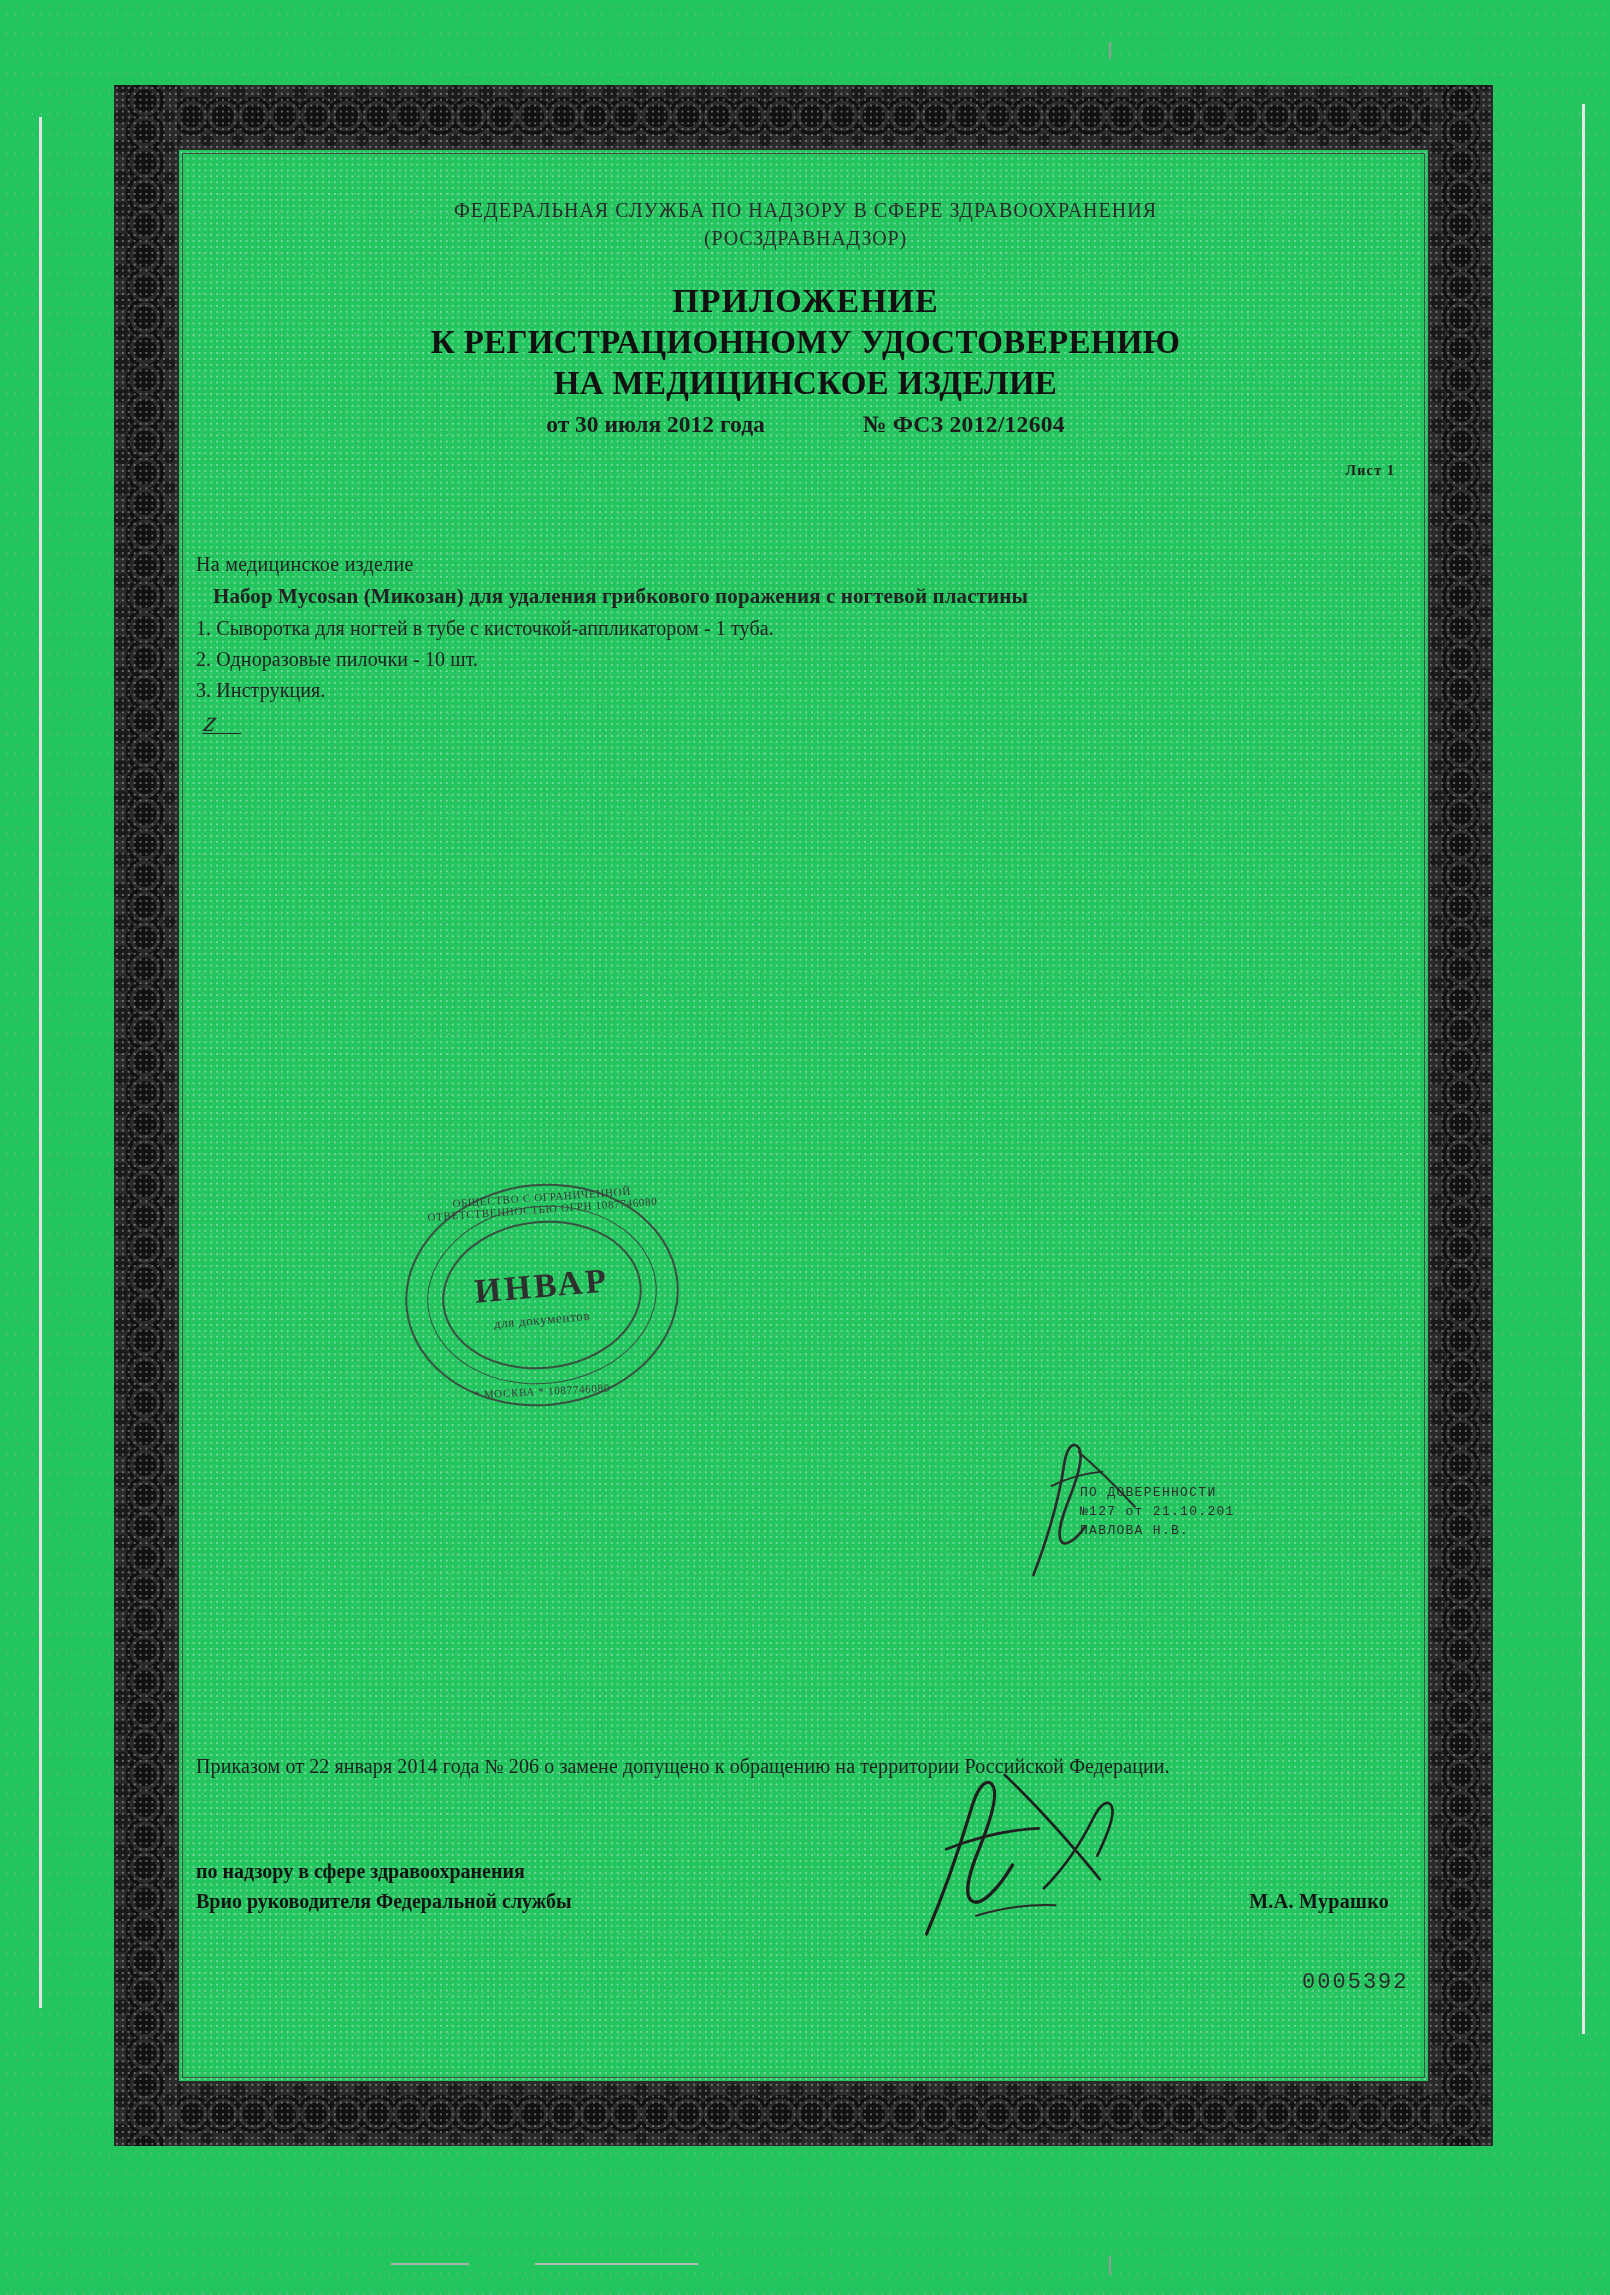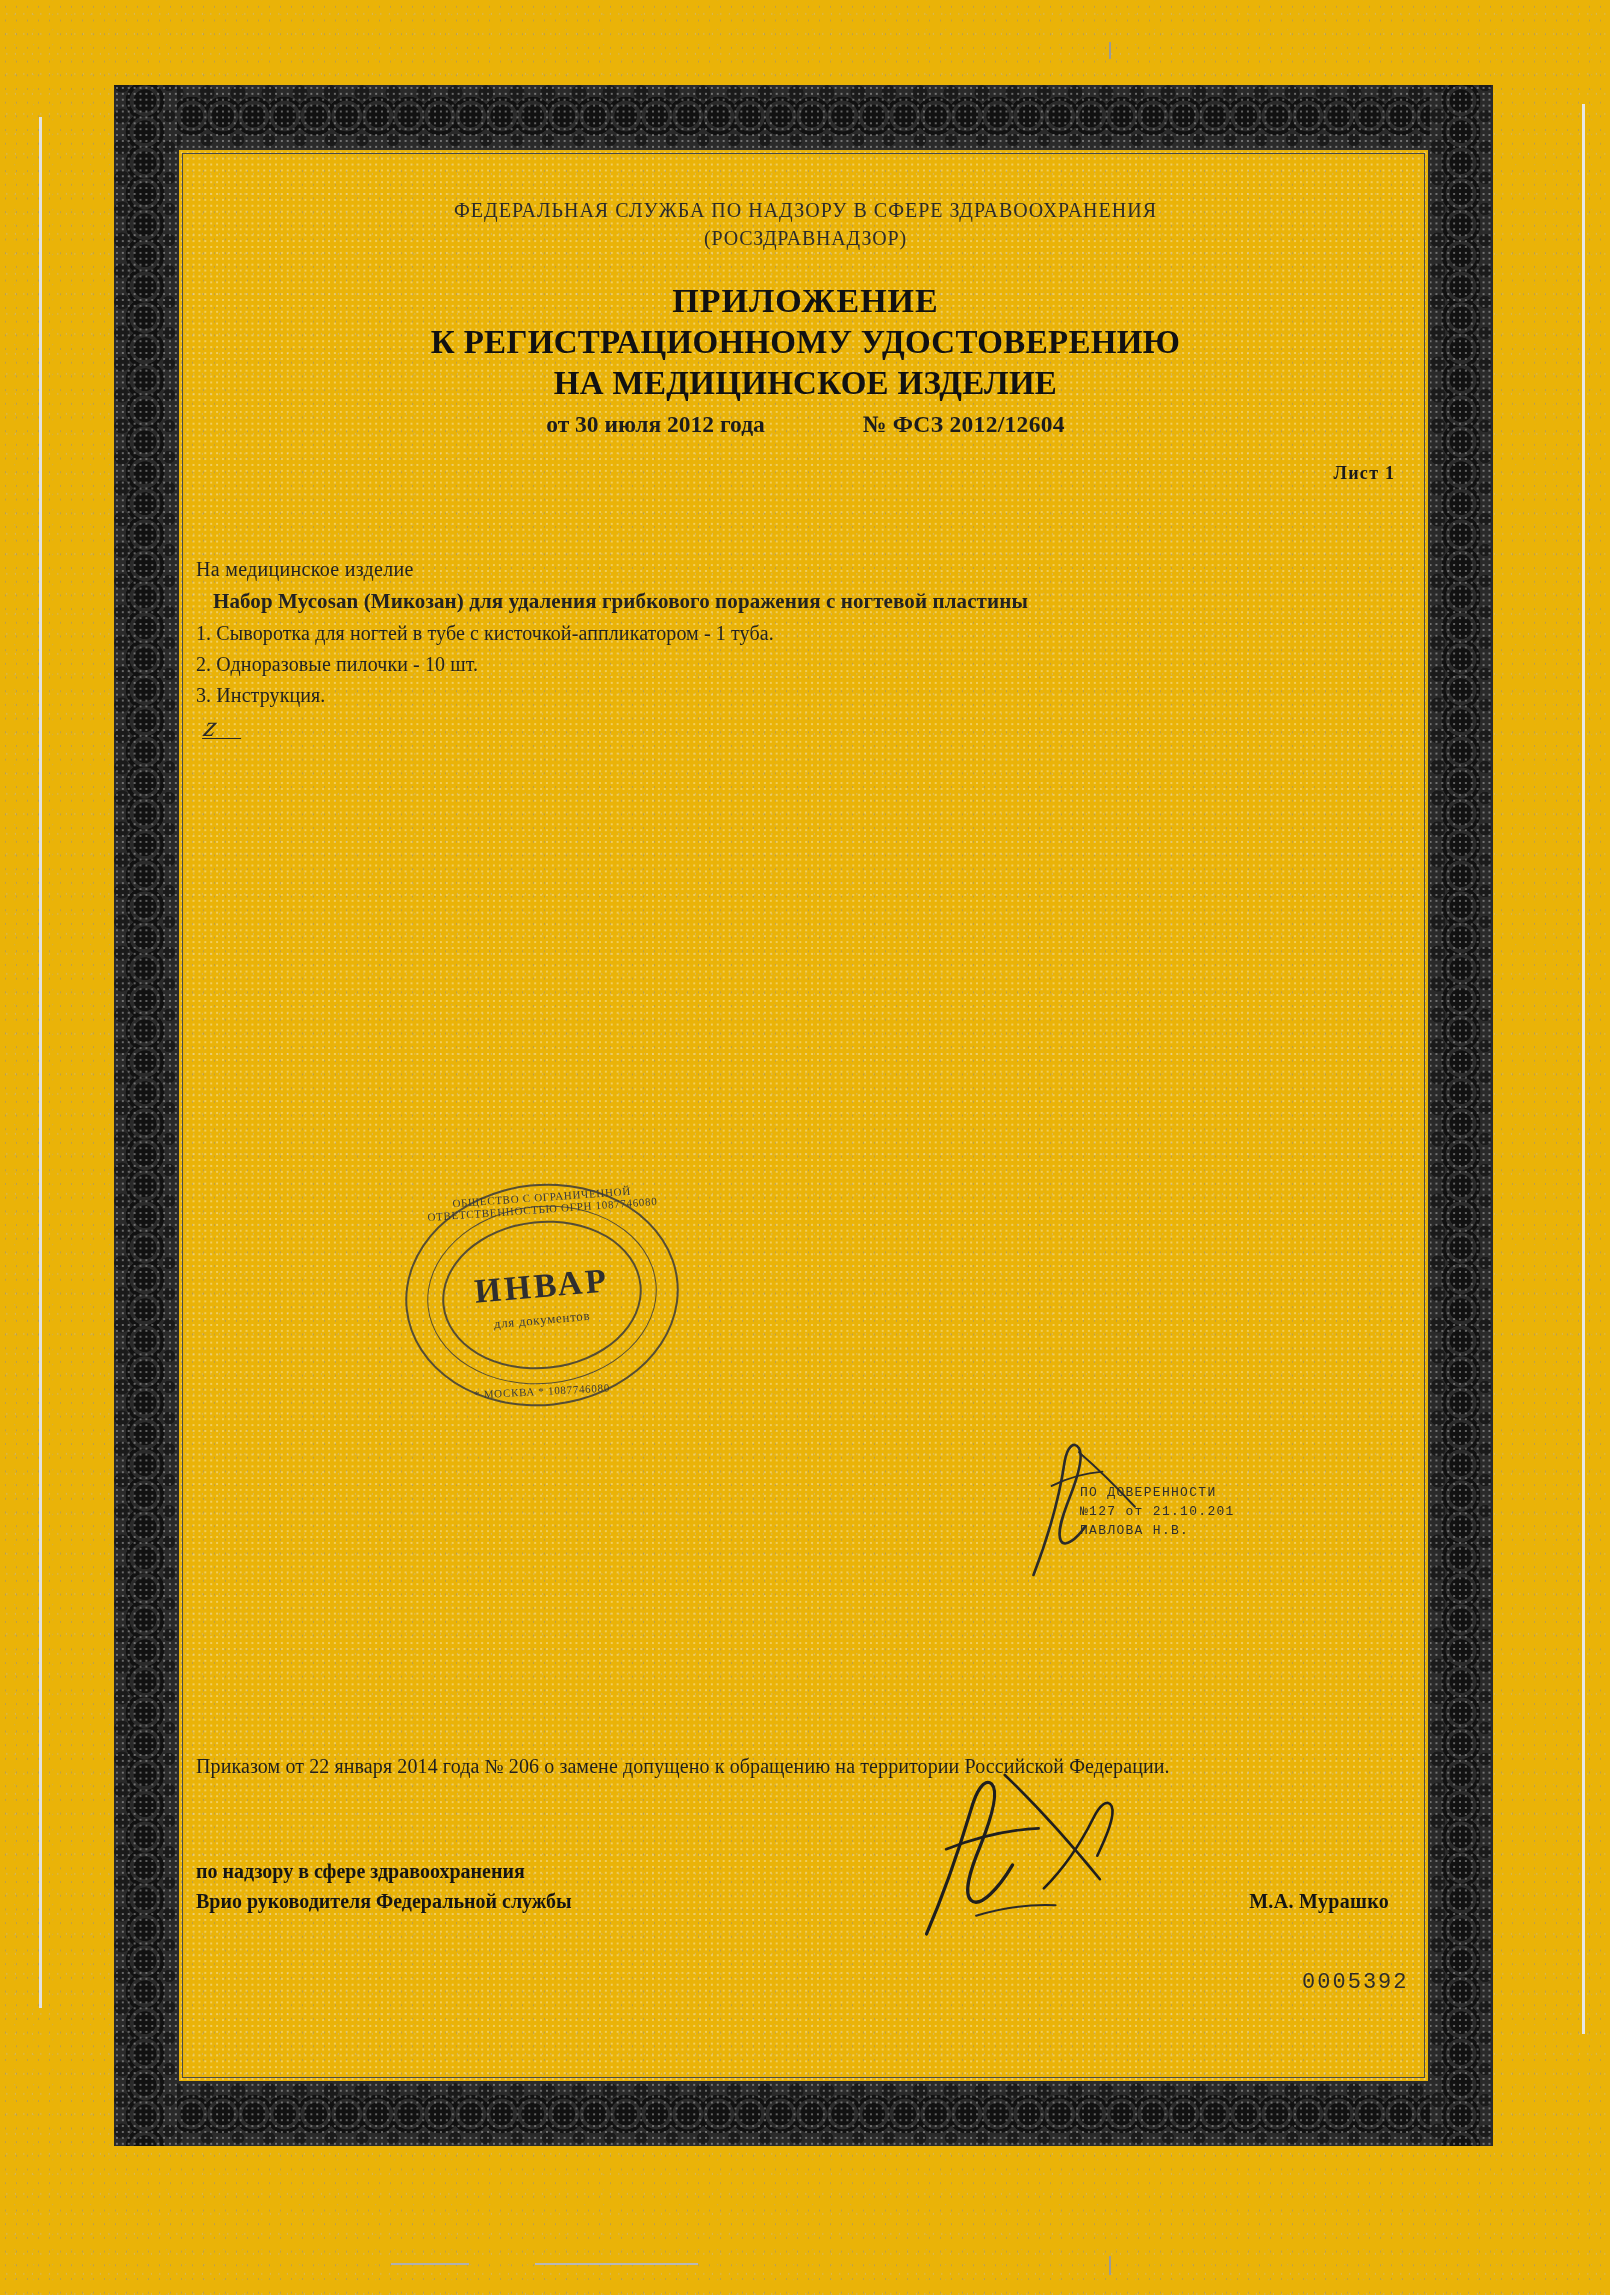--- a/index.html
+++ b/index.html
@@ -15,21 +15,21 @@
     position: relative;
     overflow: hidden;
   }
 
   
   .scan {
     position: absolute;
     left: 0; top: 0;
     width: 1611px;
     height: 2295px;
-    background: #eab308;
+    background: #22c55e;
   }
 
   
   .speckle {
     position: absolute;
     inset: 0;
     pointer-events: none;
     opacity: .5;
     background-image:
       radial-gradient(#8d8d8d 0.4px, transparent 0.5px),
@@ -152,21 +152,21 @@
     font-size: 23.5px;
     font-weight: bold;
     color: #1c1c1c;
   }
   .dateline .num { letter-spacing: 0.3px; }
 
   .sheet-no {
     margin-top: 25px;
     text-align: right;
     padding-right: 19.6px;
-    font-size: 18px;
+    font-size: 14px;
     font-weight: bold;
     letter-spacing: 1.3px;
   }
 
   .device-block {
     margin-top: 70px;
     font-size: 20px;
     line-height: 1.56;
     color: #222;
   }

